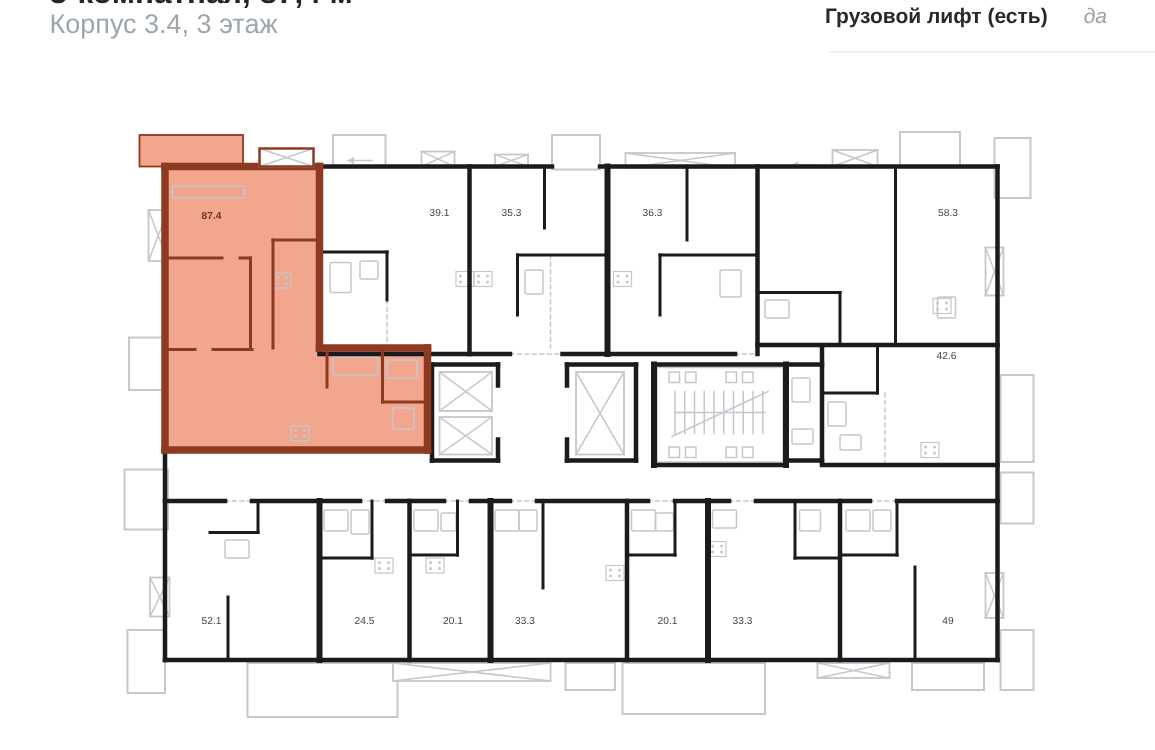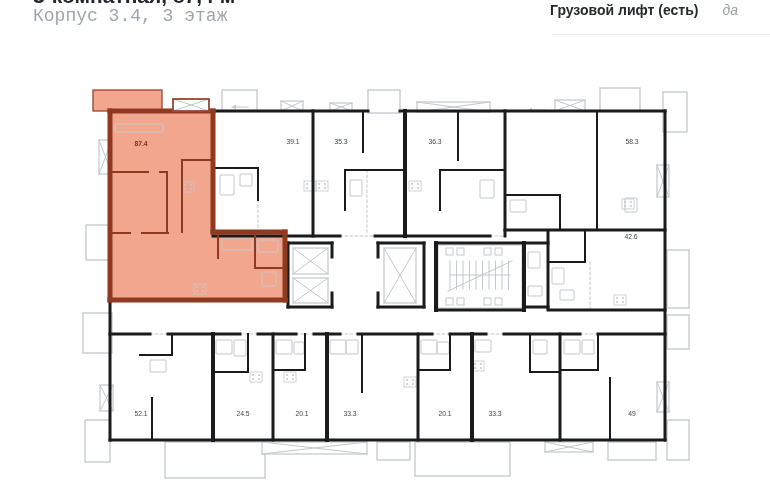--- a/index.html
+++ b/index.html
@@ -1,21 +1,21 @@
 <!DOCTYPE html>
 <html><head>
 <meta charset="utf-8">
 <style>
   html,body{margin:0;padding:0;background:#fff;}
   .stage{position:relative;width:770px;height:500px;overflow:hidden;background:#fff;
          font-family:"Liberation Sans",sans-serif;}
   .title{position:absolute;left:33px;top:-15px;margin:0;font-size:21px;line-height:21px;
          font-weight:bold;color:#23262B;white-space:nowrap;}
   .subtitle{position:absolute;left:33px;top:6px;font-size:18px;line-height:20px;
-         color:#9FA5AD;white-space:nowrap;font-family:Liberation Mono, monospace;}
+         color:#9FA5AD;white-space:nowrap;}
   .info-row{position:absolute;left:550px;right:32px;top:0;height:20px;
          display:flex;justify-content:space-between;align-items:center;}
   .info-label{font-size:14px;font-weight:bold;color:#26292E;}
   .info-value{font-size:14px;color:#9AA0A8;font-style:italic;}
   .info-divider{position:absolute;left:552px;right:0;top:34px;height:1px;background:#ECECEE;}
   svg#plan{position:absolute;left:0;top:0;}
   text.area-label{font-family:"Liberation Sans",sans-serif;}
 </style>
 </head>
 <body>

